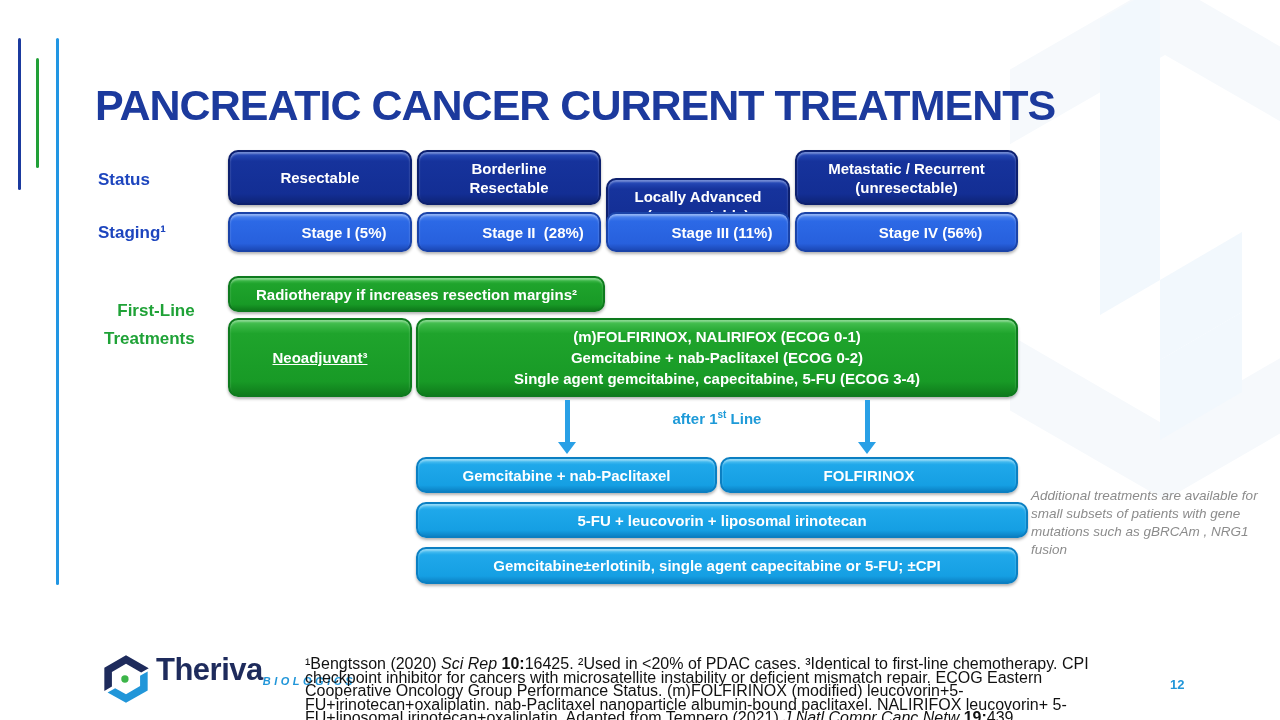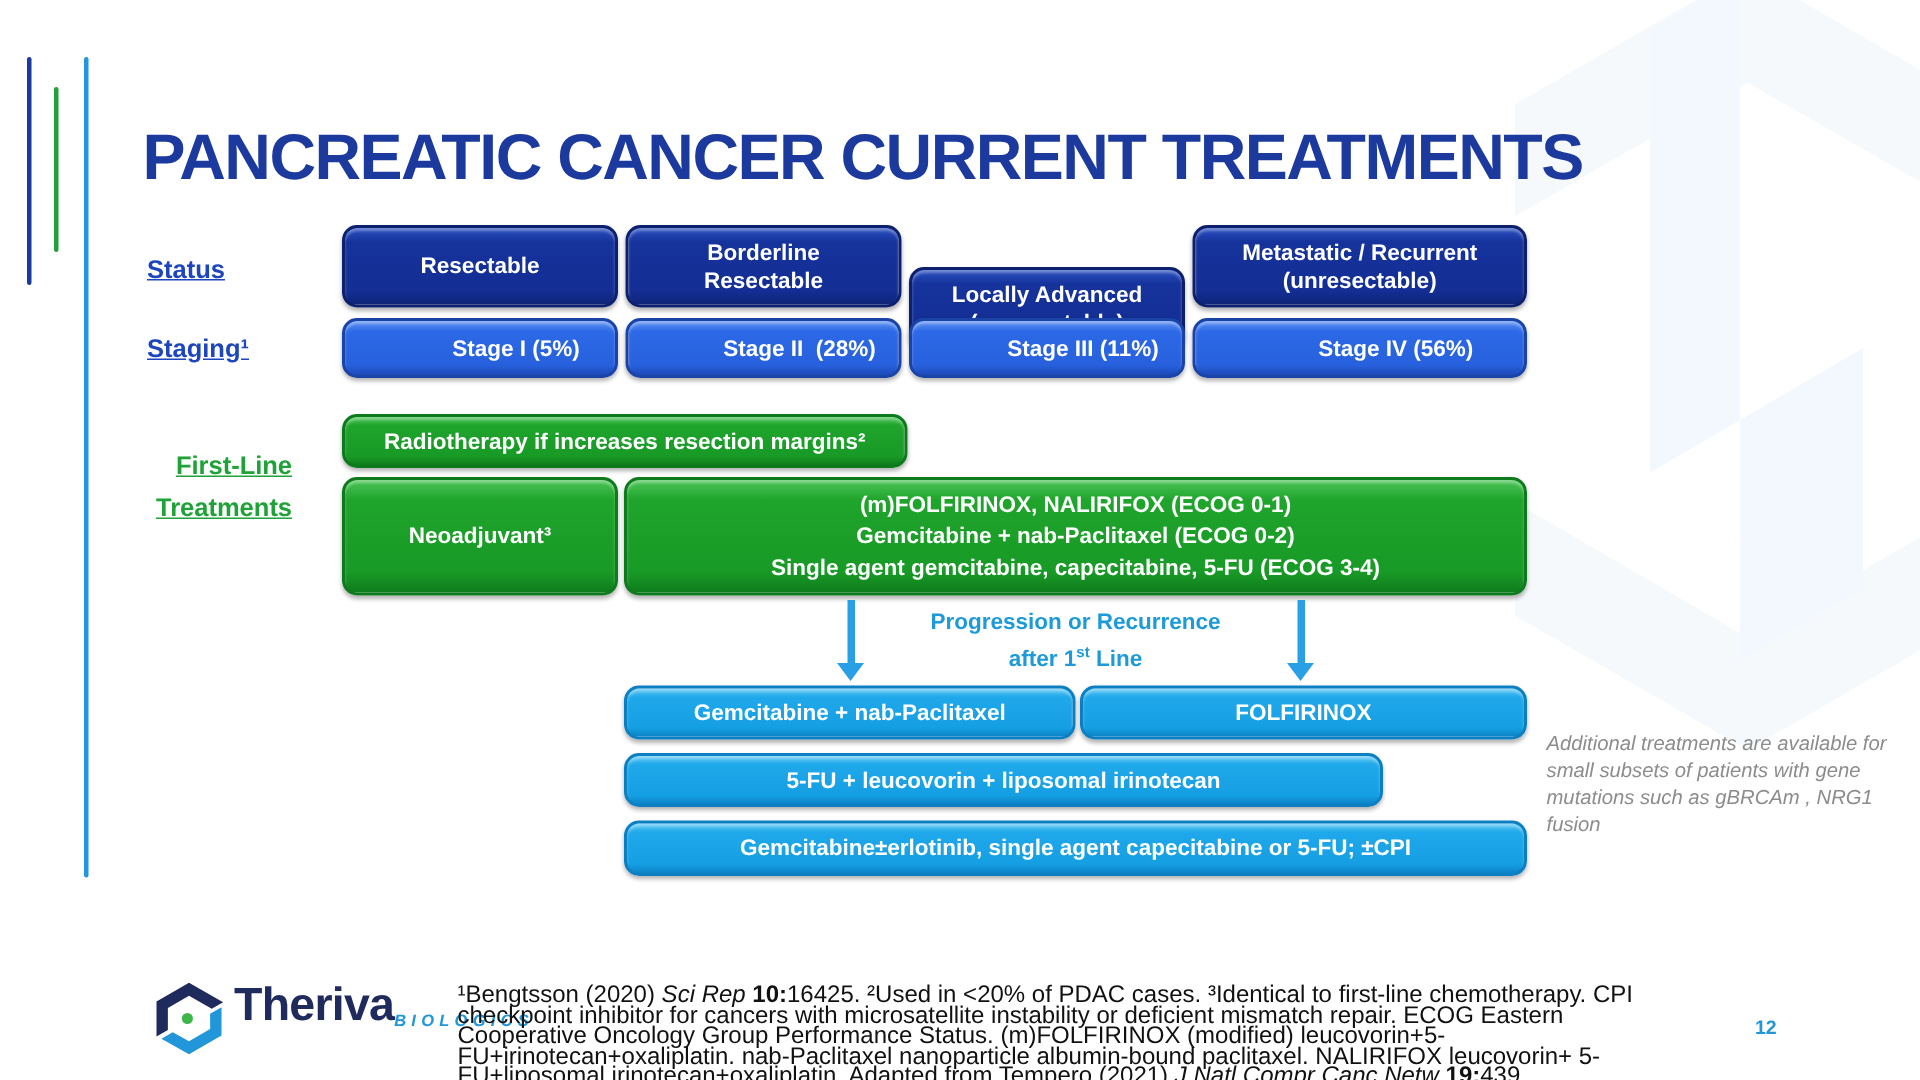--- a/index.html
+++ b/index.html
@@ -14,21 +14,21 @@
   .vline.green{left:36px;top:58px;height:110px;background:#21a037;}
   .vline.blue{left:56px;top:38px;height:547px;background:#2196e3;}
   
   .watermark{position:absolute;left:1010px;top:-50px;width:270px;height:660px;pointer-events:none;}
   
   .title{
     position:absolute;left:95px;top:52px;width:960px;
     font-size:43px;font-weight:bold;letter-spacing:-1px;color:#1c3a9d;white-space:nowrap;
   }
   
-  .rowlabel{position:absolute;font-size:17px;font-weight:bold;white-space:nowrap;text-decoration:underline;}
+  .rowlabel{position:absolute;font-size:17px;font-weight:bold;white-space:nowrap;}
   .rowlabel.blue{color:#1d45be;}
   .rowlabel.green{color:#1fa237;line-height:28px;text-align:right;}
   
   .box{
     position:absolute;border-radius:10px;display:flex;flex-direction:column;
     align-items:center;justify-content:center;color:#ffffff;font-weight:bold;
     font-size:15px;text-align:center;line-height:19px;white-space:pre;
     box-shadow:0 2px 3px rgba(0,0,0,0.30), inset 0 2px 2px rgba(255,255,255,0.35);
   }
   .box.darkblue{background:linear-gradient(180deg,#2a50c0 0%,#16339c 18%,#132e94 82%,#0e2478 100%);border:2px solid #0d206e;}
@@ -118,45 +118,44 @@
   <div class="box midblue" style="left:606px;top:212px;width:184px;height:40px;">
     <span>Stage III (11%)</span>
   </div>
   <div class="box midblue" style="left:795px;top:212px;width:223px;height:40px;">
     <span>Stage IV (56%)</span>
   </div>
 
   <div class="box green" style="left:228px;top:276px;width:377px;height:36px;">
     <span>Radiotherapy if increases resection margins²</span>
   </div>
-  <div class="box green" style="left:228px;top:318px;width:184px;height:79px;">
+  <div class="box green" style="left:228px;top:318px;width:184px;height:79px;text-decoration:underline;">
     <span>Neoadjuvant³</span>
   </div>
   <div class="box green" style="left:416px;top:318px;width:602px;height:79px;line-height:21px;">
     <span>(m)FOLFIRINOX, NALIRIFOX (ECOG 0-1)</span>
     <span>Gemcitabine + nab-Paclitaxel (ECOG 0-2)</span>
     <span>Single agent gemcitabine, capecitabine, 5-FU (ECOG 3-4)</span>
   </div>
 
   <div class="progression">
-    <div>Progression or Recurrence</div>
     <div><span>after 1</span><sup>st</sup><span> Line</span></div>
   </div>
   <div class="arrow-stem" style="left:565px;top:400px;height:43px;"></div>
   <div class="arrow-head" style="left:558px;top:442px;"></div>
   <div class="arrow-stem" style="left:865px;top:400px;height:43px;"></div>
   <div class="arrow-head" style="left:858px;top:442px;"></div>
 
   <div class="box cyan" style="left:416px;top:457px;width:301px;height:36px;">
     <span>Gemcitabine + nab-Paclitaxel</span>
   </div>
   <div class="box cyan" style="left:720px;top:457px;width:298px;height:36px;">
     <span>FOLFIRINOX</span>
   </div>
-  <div class="box cyan" style="left:416px;top:502px;width:506px;height:36px;">
+  <div class="box cyan" style="left:416px;top:502px;width:612px;height:36px;">
     <span>5-FU + leucovorin + liposomal irinotecan</span>
   </div>
   <div class="box cyan" style="left:416px;top:547px;width:602px;height:37px;">
     <span>Gemcitabine±erlotinib, single agent capecitabine or 5-FU; ±CPI</span>
   </div>
 
   <div class="sidenote">Additional treatments are available for small subsets of patients with gene mutations such as gBRCAm , NRG1 fusion</div>
 
   <div class="logo">
     <svg class="logo-mark" viewBox="0 0 48 48" aria-hidden="true">

